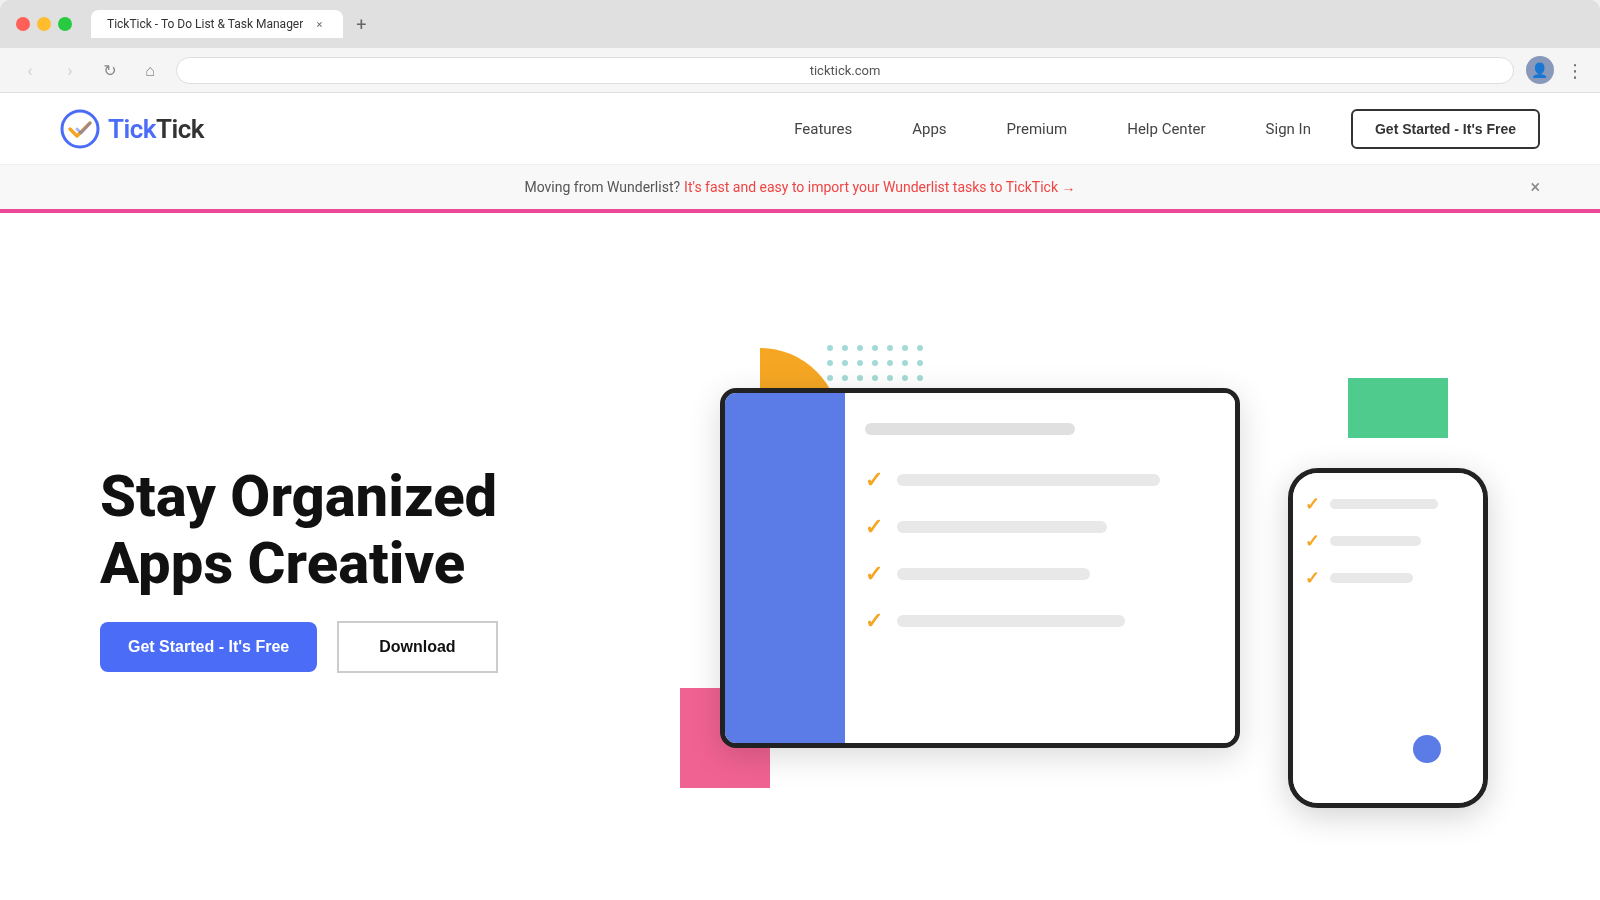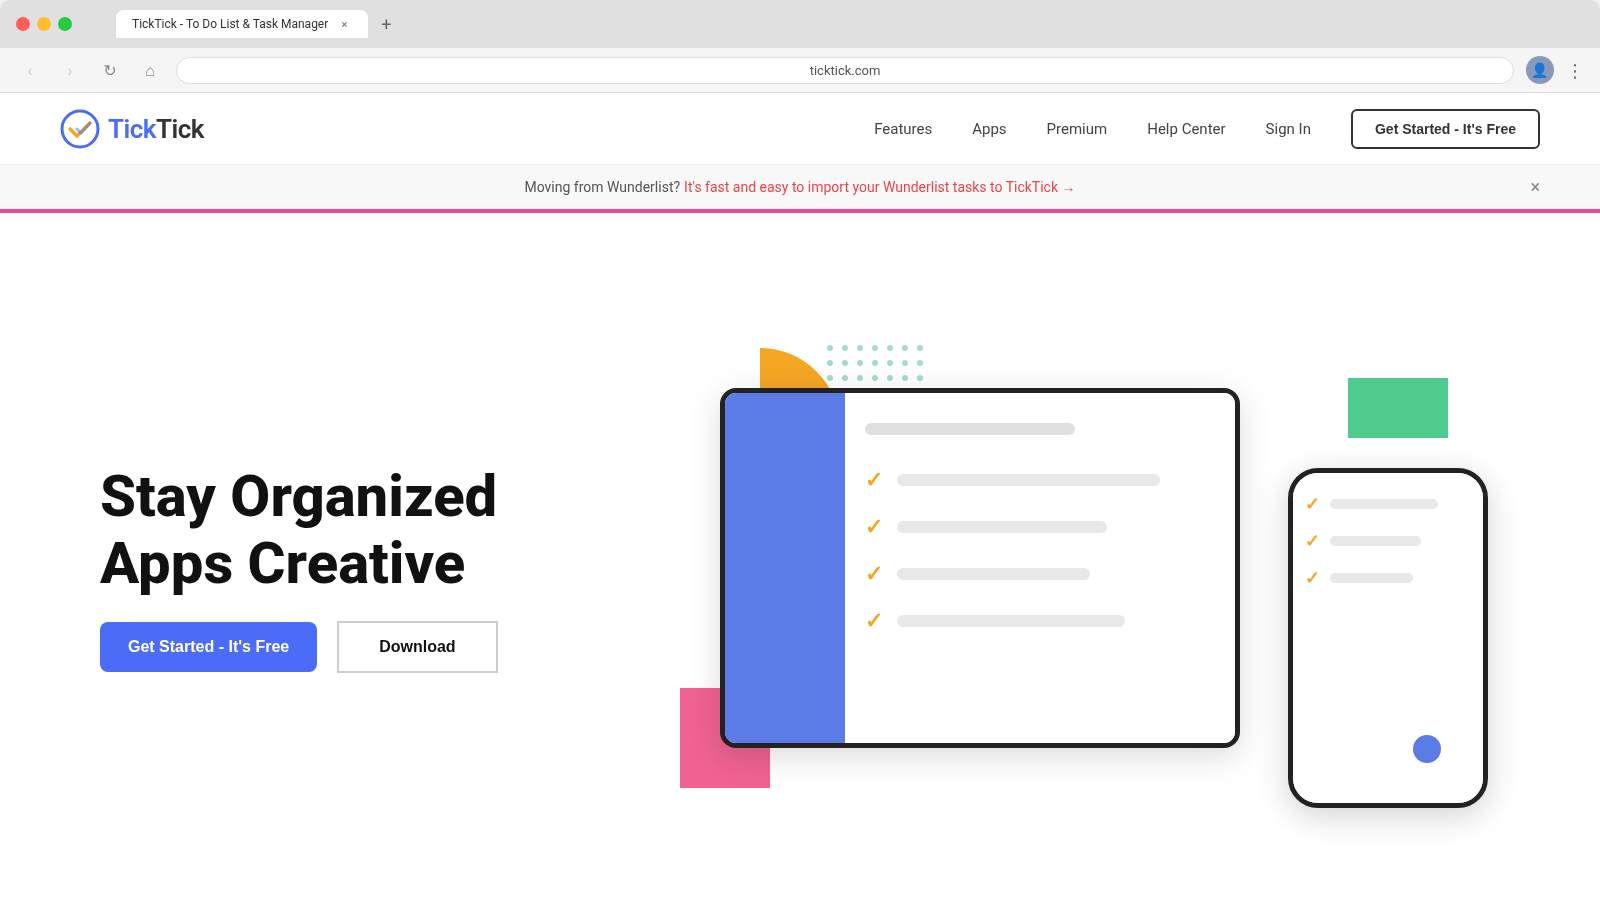--- a/index.html
+++ b/index.html
@@ -29,21 +29,21 @@
       height: 14px;
       border-radius: 50%;
     }
     .tl-red { background: #ff5f57; }
     .tl-yellow { background: #ffbd2e; }
     .tl-green { background: #28ca41; }
 
     .tab-bar {
       display: flex;
       align-items: flex-end;
-      margin-left: 32px;
+      margin-left: 7px;
       gap: 4px;
       flex: 1;
     }
     .browser-tab {
       background: #ffffff;
       border-radius: 8px 8px 0 0;
       padding: 6px 16px;
       font-size: 13px;
       color: #333;
       display: flex;
@@ -152,21 +152,21 @@
     .logo-text {
       font-size: 26px;
       font-weight: 600;
       color: #4a6cf7;
       letter-spacing: -0.5px;
     }
     .logo-text span { color: #333; }
     .nav-links {
       display: flex;
       align-items: center;
-      gap: 40px;
+      gap: 60px;
       margin-right: 40px;
       margin-left: 17px;
     }
     .nav-link {
       font-size: 15px;
       color: #444;
       text-decoration: none;
       cursor: pointer;
     }
     .btn-get-started-nav {

